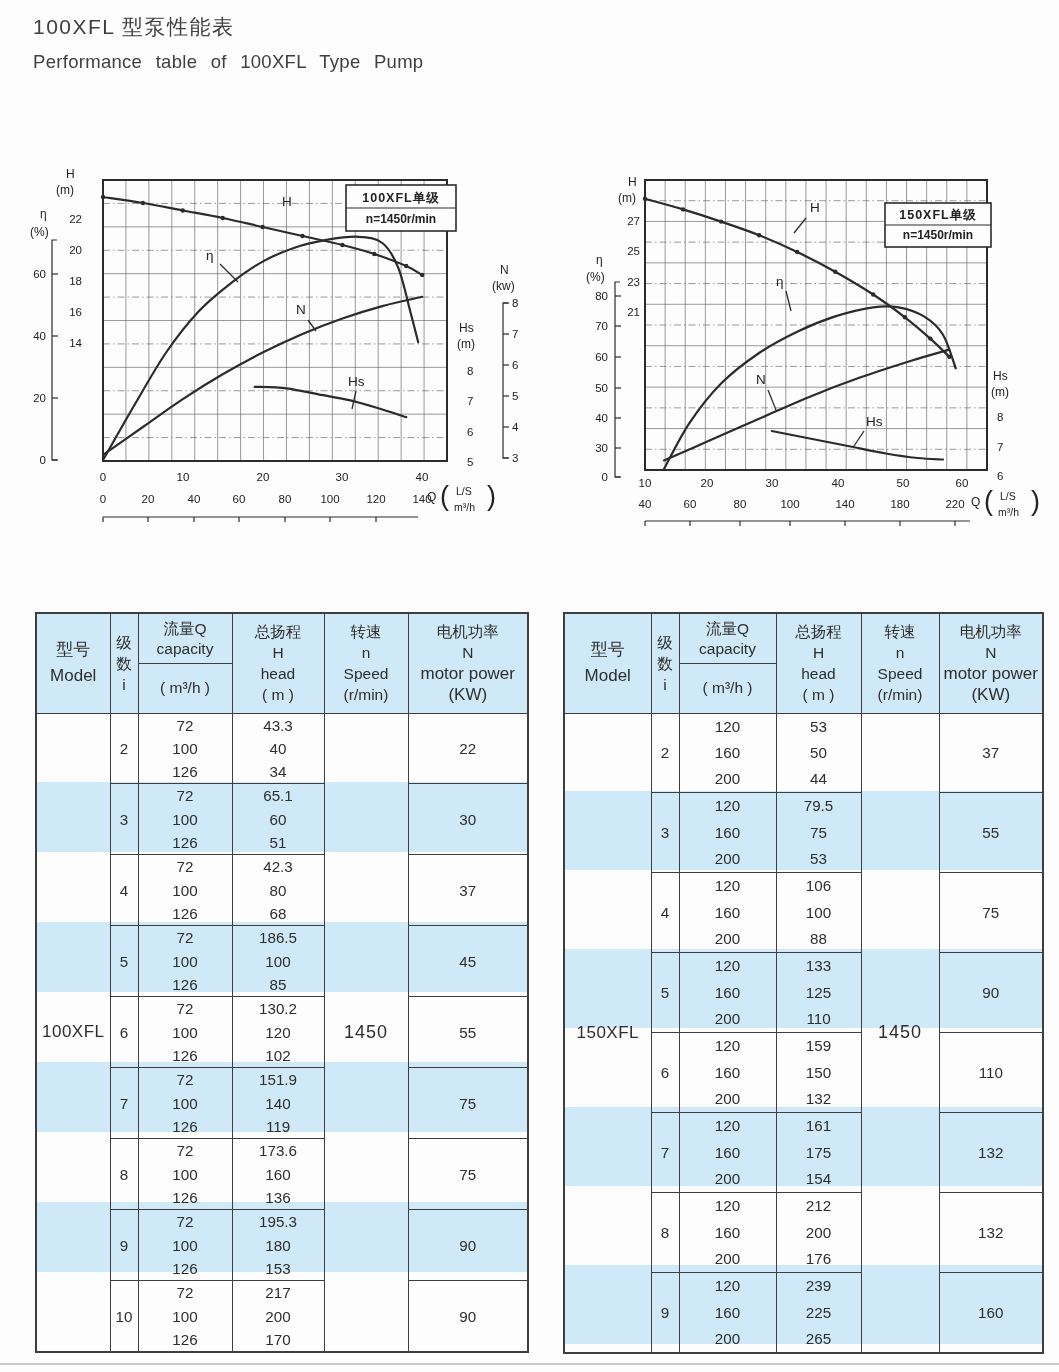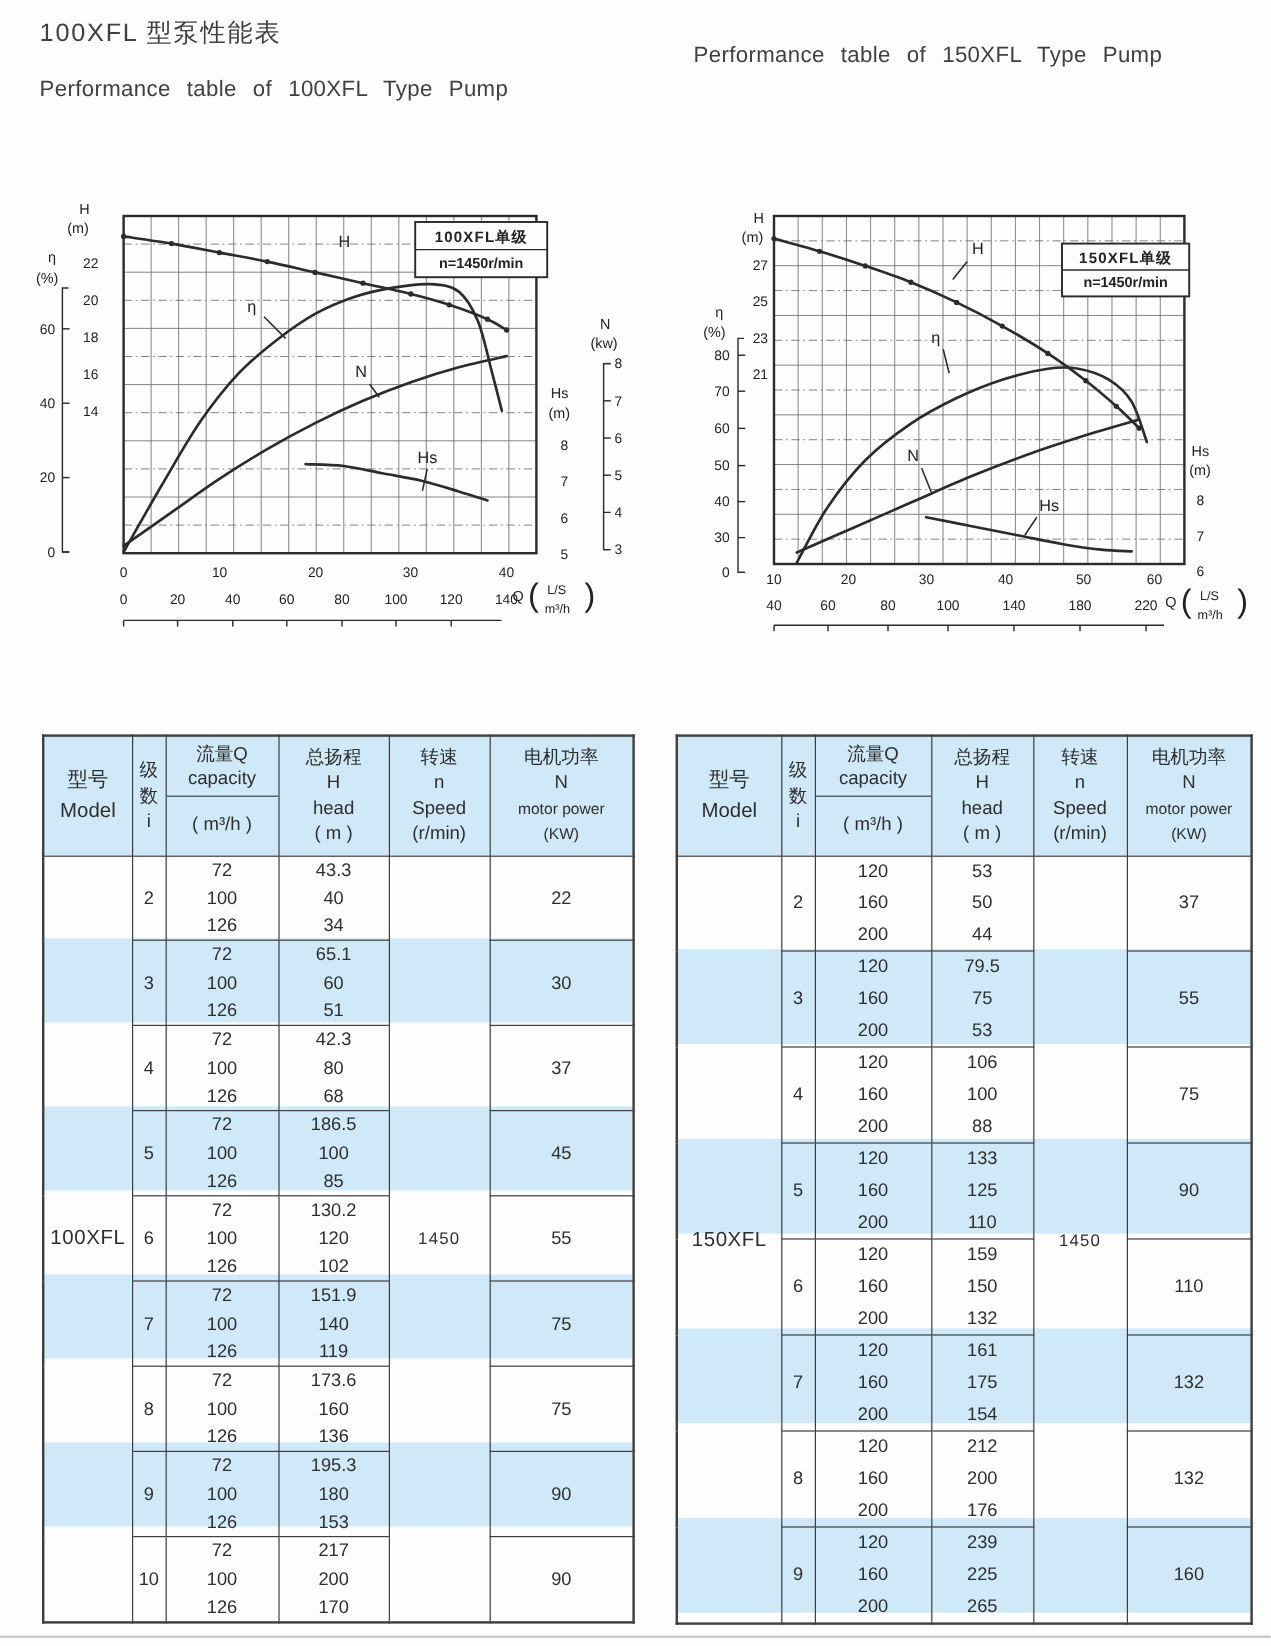--- a/index.html
+++ b/index.html
@@ -1,21 +1,21 @@
 <!DOCTYPE html>
 <html><head>
 <meta charset="utf-8">
 <style>
   * { margin:0; padding:0; box-sizing:border-box; }
   html,body { width:1059px; height:1372px; }
   body { background:#ffffff; font-family:"Liberation Sans", sans-serif; position:relative; }
   .page { position:absolute; left:0; top:0; width:1059px; height:1372px; background:#fdfdfd; overflow:hidden; }
   .titleblock { position:absolute; }
   .title-zh { font-size:21px; color:#404040; letter-spacing:1.5px; }
-  .title-en { font-size:18.5px; color:#404040; margin-top:22px; word-spacing:8px; letter-spacing:0.3px; }
+  .title-en { font-size:18.5px; color:#404040; margin-top:10px; word-spacing:8px; letter-spacing:0.3px; }
   .chart-svg { position:absolute; }
   .chart-svg text { fill:#222; }
   .grid { stroke:#6e6e6e; stroke-width:0.7; }
   .gridd { stroke-dasharray:7 3 1.5 3; }
   .plotborder { fill:none; stroke:#2b2b2b; stroke-width:2; }
   .curve { fill:none; stroke:#2b2b2b; stroke-width:2.2; stroke-linecap:round; }
   .tickline { stroke:#2b2b2b; stroke-width:1.2; }
   .bracket { stroke:#2b2b2b; stroke-width:1.2; fill:none; }
   .ticktxt { font-size:11.5px; }
   .axlabel { font-size:12px; }
@@ -25,43 +25,42 @@
   .tboxline2 { font-size:12px; font-weight:bold; }
   .qbig { font-size:27px; font-weight:300; }
   .qsmall { font-size:10.5px; }
   .tablewrap { position:absolute; }
   .stripes { position:absolute; left:0; top:0; right:0; bottom:0; z-index:0; }
   .stripe { position:absolute; left:0; right:0; background:#cfe9f8; }
   table.ptable { position:relative; z-index:2; border-collapse:collapse; table-layout:fixed; background:transparent; border:2px solid #3e3e3e; }
   .ptable td { border:1.5px solid #3e3e3e; text-align:center; vertical-align:middle; color:#2e2e2e; background:transparent; padding:0; }
   .ptable td.hd { background:#cfe9f8; }
   .hstack { line-height:21px; font-size:15.5px; }
-  .hstack .sm { font-size:13px; }
+  .hstack .sm { font-size:17px; }
   .model-hd { line-height:26px; font-size:17px; }
   .capTop { height:49px; border-bottom:1.5px solid #3e3e3e; display:flex; flex-direction:column; justify-content:center; line-height:20px; font-size:15.5px; }
   .capBot { height:48px; display:flex; align-items:center; justify-content:center; font-size:15.5px; }
   .vline { font-size:15.2px; }
   .model-cell { font-size:17px; letter-spacing:0.5px; }
   .stage-cell { font-size:15.2px; }
-  .speed-cell { font-size:14px; letter-spacing:1px; }
+  .speed-cell { font-size:18px; letter-spacing:1px; }
   .power-cell { font-size:15.2px; }
   .bottom-rule { position:absolute; left:0; top:1363px; width:1059px; height:2px; background:#c9c9c9; }
 </style>
 </head>
 <body>
 
 <div class="page">
 
   <div class="titleblock" style="left:33px; top:13px;">
     <div class="title-zh">100XFL 型泵性能表</div>
     <div class="title-en">Performance table of 100XFL Type Pump</div>
   </div>
 
   <div class="titleblock" style="left:578px; top:13px;">
-    <div class="title-en">Performance table of 150XFL Type Pump</div>
   </div>
 
   <svg id="chart-0" class="chart-svg" style="left:30px; top:160px;" width="530" height="378" viewBox="0 0 530 378">
       <g>
         <g>
           <line x1="73" y1="20" x2="73" y2="301" class="grid"></line>
           <line x1="95.93333333333334" y1="20" x2="95.93333333333334" y2="301" class="grid"></line>
           <line x1="118.86666666666667" y1="20" x2="118.86666666666667" y2="301" class="grid"></line>
           <line x1="141.8" y1="20" x2="141.8" y2="301" class="grid"></line>
           <line x1="164.73333333333335" y1="20" x2="164.73333333333335" y2="301" class="grid"></line>

